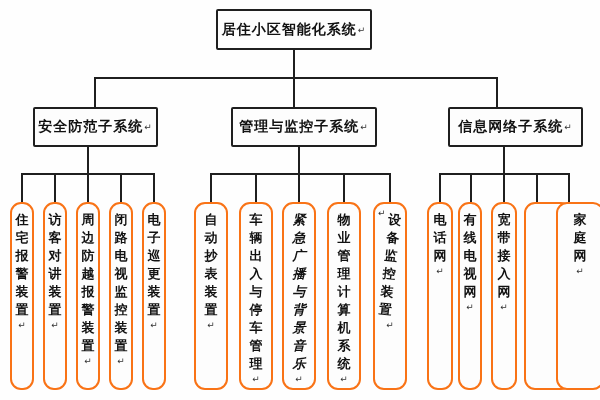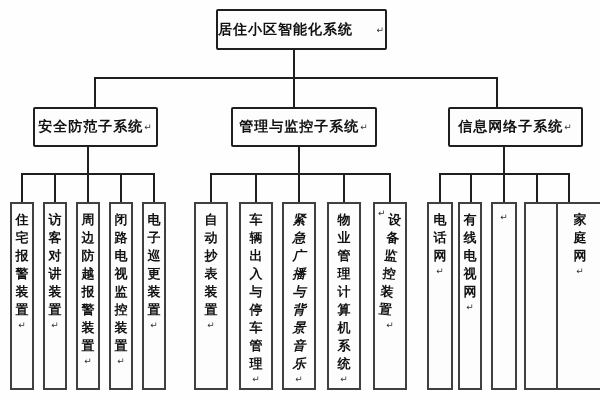--- a/index.html
+++ b/index.html
@@ -30,22 +30,22 @@
     align-items: center;
     justify-content: center;
   }
   .hnode { font-size: 14px; font-weight: bold; letter-spacing: 1px; white-space: nowrap; }
   .hnode .pmark { margin-left: 1px; }
 
   .leaf {
     position: absolute;
     top: 202px;
     height: 188px;
-    border: 2px solid #404040;
-    border-radius: 0;
+    border: 2px solid #f97316;
+    border-radius: 11px;
     background: #fdfdfd;
     box-sizing: border-box;
     display: flex;
     flex-direction: column;
     align-items: center;
     padding-top: 7px;
   }
   .vtext {
     display: block;
     width: 16px;
@@ -66,21 +66,21 @@
   .pmark-top {
     position: absolute;
     top: 3px; left: 3px;
   }
 </style>
 </head>
 <body>
 
 <div id="stage">
 
-  <div class="node hnode" style="left:216px; top:9px; width:171px; height:41px;justify-content:space-between;">
+  <div class="node hnode" style="left:216px; top:9px; width:156px; height:41px;">
     <span>居住小区智能化系统</span>
       <span class="pmark">↵</span>
   </div>
 
   <div class="line v" style="left:293px; top:50px; height:27px;"></div>
   <div class="line h" style="left:94px; top:77px; width:404px;"></div>
   <div class="line v" style="left:94px;  top:77px; height:30px;"></div>
   <div class="line v" style="left:293px; top:77px; height:30px;"></div>
   <div class="line v" style="left:496px; top:77px; height:30px;"></div>
 
@@ -166,20 +166,21 @@
 
   <div class="leaf" style="left:427px; width:26px;">
     <span class="vtext">电话网</span>
     <span class="pmark">↵</span>
   </div>
   <div class="leaf" style="left:458px; width:24px;">
     <span class="vtext">有线电视网</span>
     <span class="pmark">↵</span>
   </div>
   <div class="leaf" style="left:491px; width:26px;">
+    <span class="vtext">宽带接入网</span>
     <span class="pmark">↵</span>
   </div>
   <div class="leaf" style="left:524px; width:26px;padding-left:44px;">
     <span class="vtext">控制网</span>
     <span class="pmark">↵</span>
   </div>
   <div class="leaf" style="left:556px; width:48px;">
     <span class="vtext">家庭网</span>
     <span class="pmark">↵</span>
   </div>

